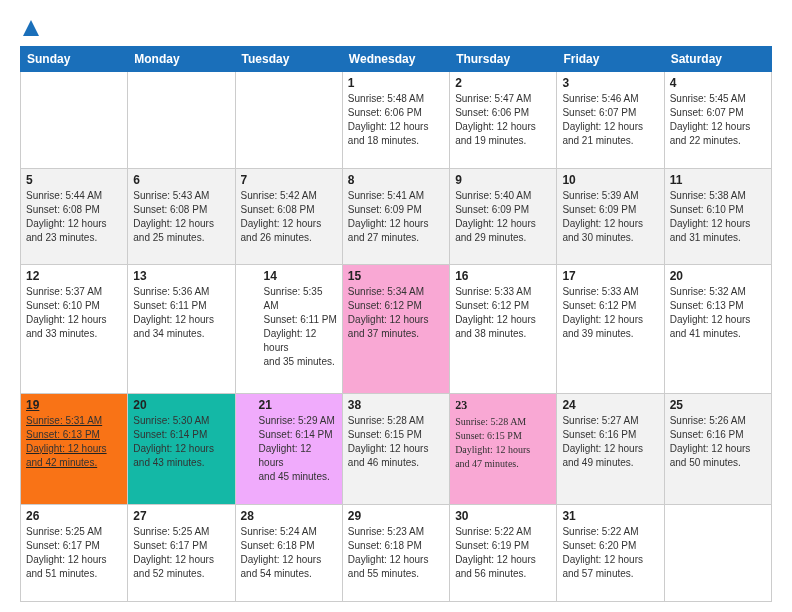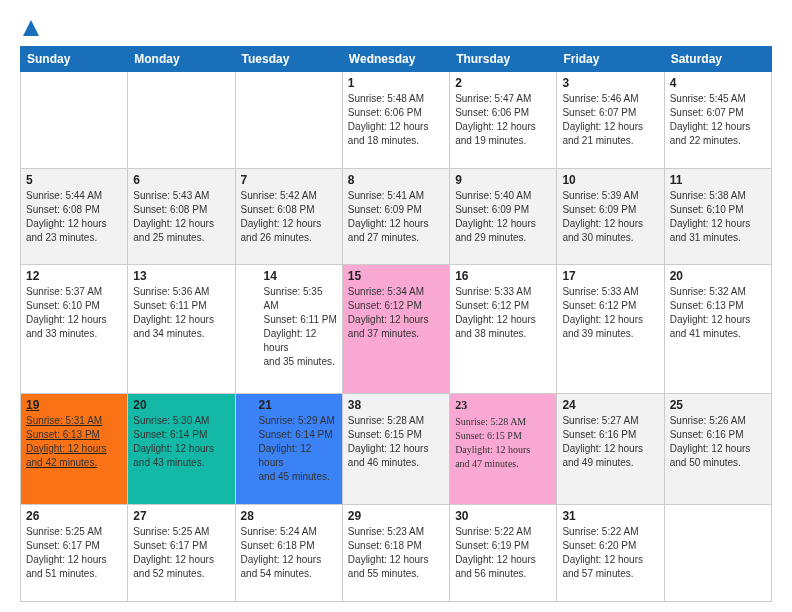--- a/index.html
+++ b/index.html
@@ -224,21 +224,21 @@
         </tr>
         <tr>
           <td style="background-color: #f97316; text-decoration: underline;">
             <span class="day-num">19</span>
             <div class="day-info">Sunrise: 5:31 AM<br>Sunset: 6:13 PM<br>Daylight: 12 hours<br>and 42 minutes.</div>
           </td>
           <td style="background-color: #14b8a6;">
             <span class="day-num">20</span>
             <div class="day-info">Sunrise: 5:30 AM<br>Sunset: 6:14 PM<br>Daylight: 12 hours<br>and 43 minutes.</div>
           </td>
-          <td style="background-color: #3b82f6; padding-left: 23px;">
+          <td style="background-color: #f0abfc; padding-left: 23px;">
             <span class="day-num">21</span>
             <div class="day-info">Sunrise: 5:29 AM<br>Sunset: 6:14 PM<br>Daylight: 12 hours<br>and 45 minutes.</div>
           </td>
           <td style="background-color: rgb(242, 242, 242);">
             <span class="day-num">38</span>
             <div class="day-info">Sunrise: 5:28 AM<br>Sunset: 6:15 PM<br>Daylight: 12 hours<br>and 46 minutes.</div>
           </td>
           <td style="background-color: #f9a8d4; font-family: Liberation Serif, serif;">
             <span class="day-num">23</span>
             <div class="day-info">Sunrise: 5:28 AM<br>Sunset: 6:15 PM<br>Daylight: 12 hours<br>and 47 minutes.</div>

